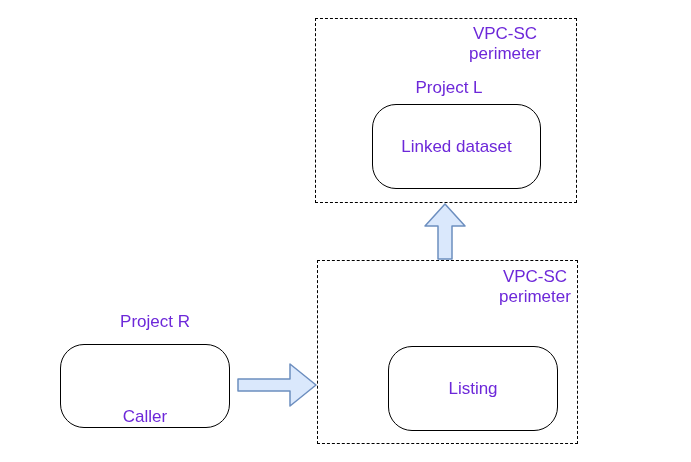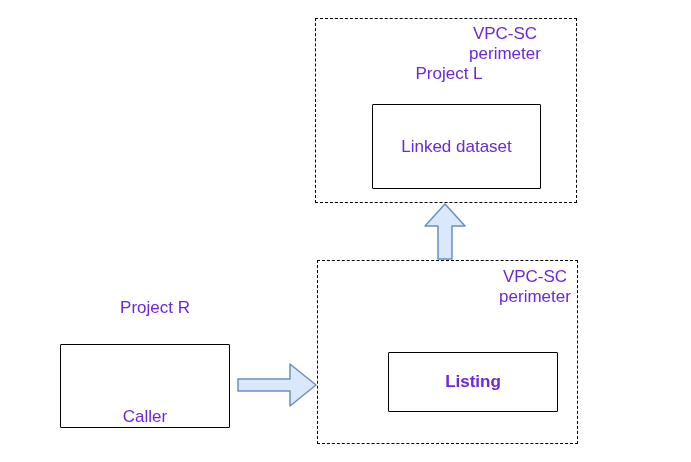--- a/index.html
+++ b/index.html
@@ -21,43 +21,43 @@
     position: absolute;
     border: 1.5px dashed #000000;
     background: transparent;
     box-sizing: border-box;
   }
   .perimeter-top    { left: 315px; top: 18px;  width: 262px; height: 185px; }
   .perimeter-bottom { left: 317px; top: 260px; width: 261px; height: 184px; }
   .node {
     position: absolute;
     border: 1.5px solid #000000;
-    border-radius: 1px;
+    border-radius: 24px;
     background: #ffffff;
     box-sizing: border-box;
     display: flex;
     align-items: center;
     justify-content: center;
     text-align: center;
   }
   .node-linked-dataset { left: 56px; top: 85px; width: 169px; height: 85px; }
-  .node-listing        { left: 70px; top: 91px; width: 170px; height: 60px; font-weight: bold; }
+  .node-listing        { left: 70px; top: 85px; width: 170px; height: 85px; }
   .node-caller         { left: 60px; top: 344px; width: 170px; height: 84px; align-items: flex-end; }
   .label {
     position: absolute;
     white-space: nowrap;
     transform: translateX(-50%);
     line-height: 20px;
   }
   .perimeter-label { text-align: center; }
   .lbl-perim-top  { left: 189px; top: 5px; }
-  .lbl-proj-l     { left: 133px; top: 45px; text-align: right; }
+  .lbl-proj-l     { left: 133px; top: 59px; text-align: right; }
   .lbl-perim-bot  { left: 217px; top: 6px; }
   .lbl-proj-e     { left: 136px; top: 46px; }
-  .lbl-proj-r     { left: 155px; top: 298px; }
+  .lbl-proj-r     { left: 155px; top: 312px; }
   .arrow {
     position: absolute;
     display: block;
   }
   .arrow-right { left: 237px; top: 363px; }
   .arrow-up    { left: 424px; top: 203px; }
 </style>
 </head>
 <body>
 

